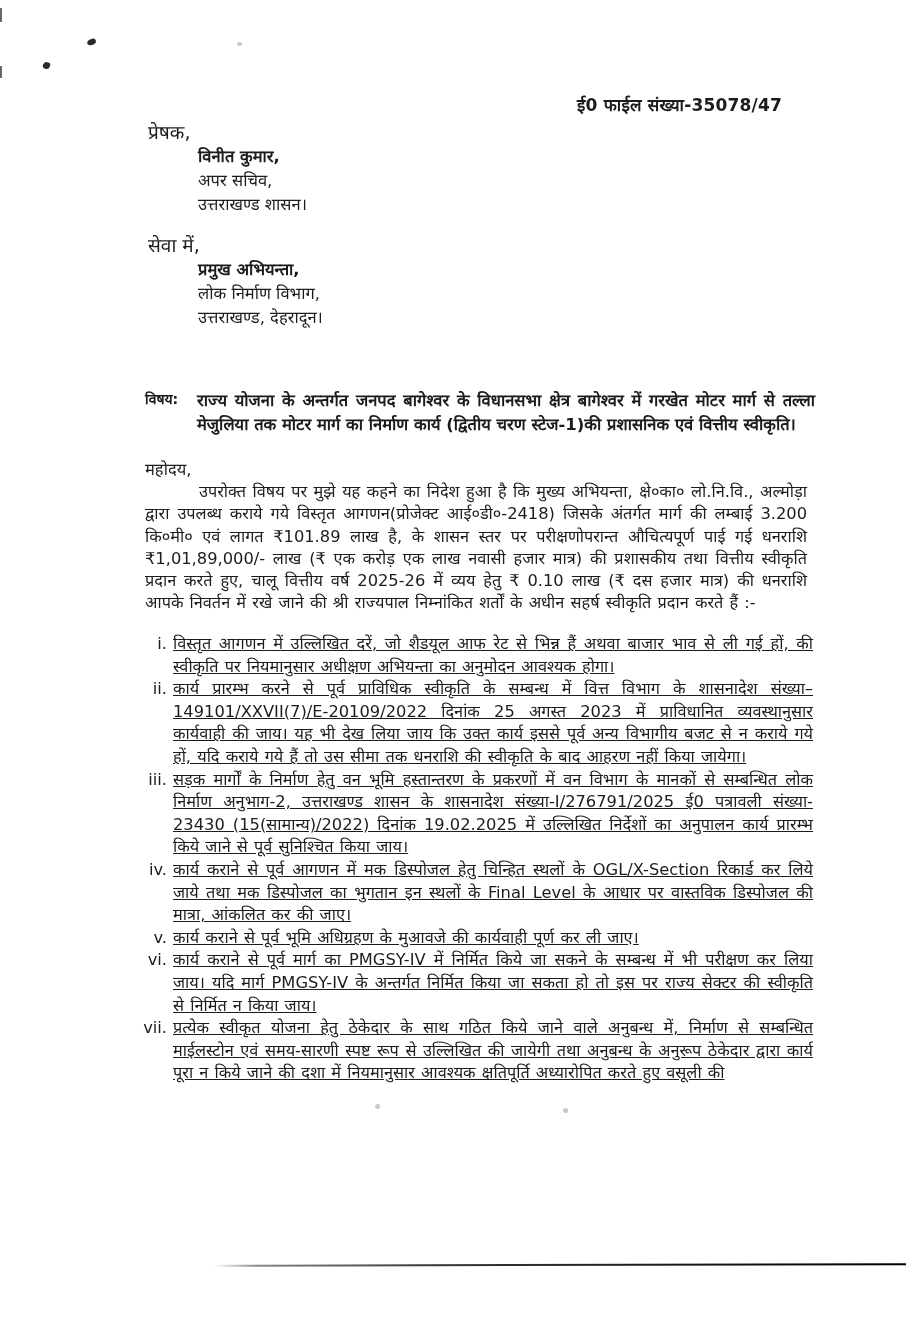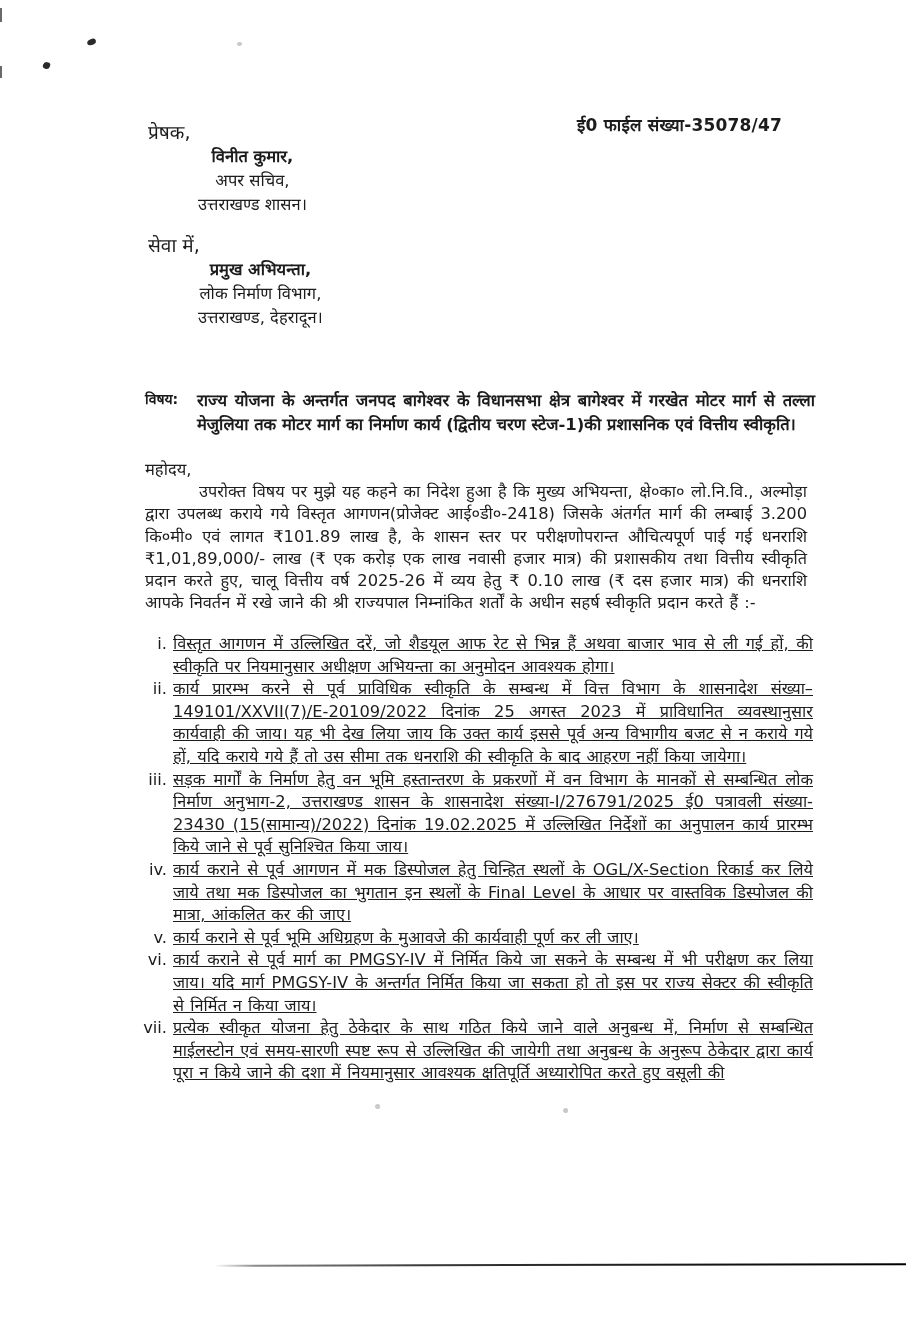--- a/index.html
+++ b/index.html
@@ -12,27 +12,27 @@
     overflow: hidden;
   }
   .page {
     position: absolute; inset: 0;
     background: #ffffff;
   }
   
   .file-number {
     position: absolute; top: 93px; left: 0; right: 124px;
     text-align: right;
-    font-size: 17px; font-weight: 700; letter-spacing: 0.2px; margin-top: 20px;
+    font-size: 17px; font-weight: 700; letter-spacing: 0.2px;
   }
   
   .addr-label { position: absolute; left: 148px; font-size: 19px; }
   .addr-label.sender { top: 119px; }
   .addr-label.recipient { top: 232px; }
-  .addr-lines { position: absolute; left: 198px; font-size: 16.5px; line-height: 24px; text-align: center; }
+  .addr-lines { position: absolute; left: 198px; font-size: 16.5px; line-height: 24px; }
   .addr-lines.sender { top: 145px; }
   .addr-lines.recipient { top: 258px; }
   .addr-lines .first { font-weight: 700; }
   
   .section-row { position: absolute; top: 344px; left: 0; width: 100%; height: 24px; font-weight: 700; font-size: 17px; }
   .section-left  { position: absolute; left: 147px; }
   .section-place { position: absolute; left: 458px; }
   .section-date  { position: absolute; left: 638px; }
   
   .subject-label {

